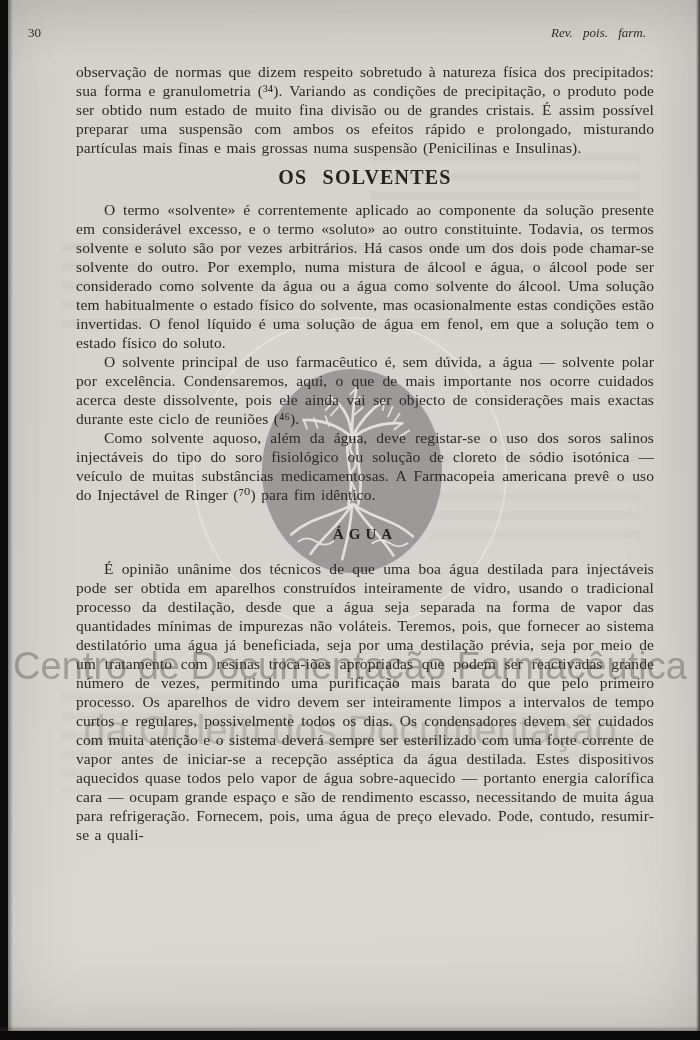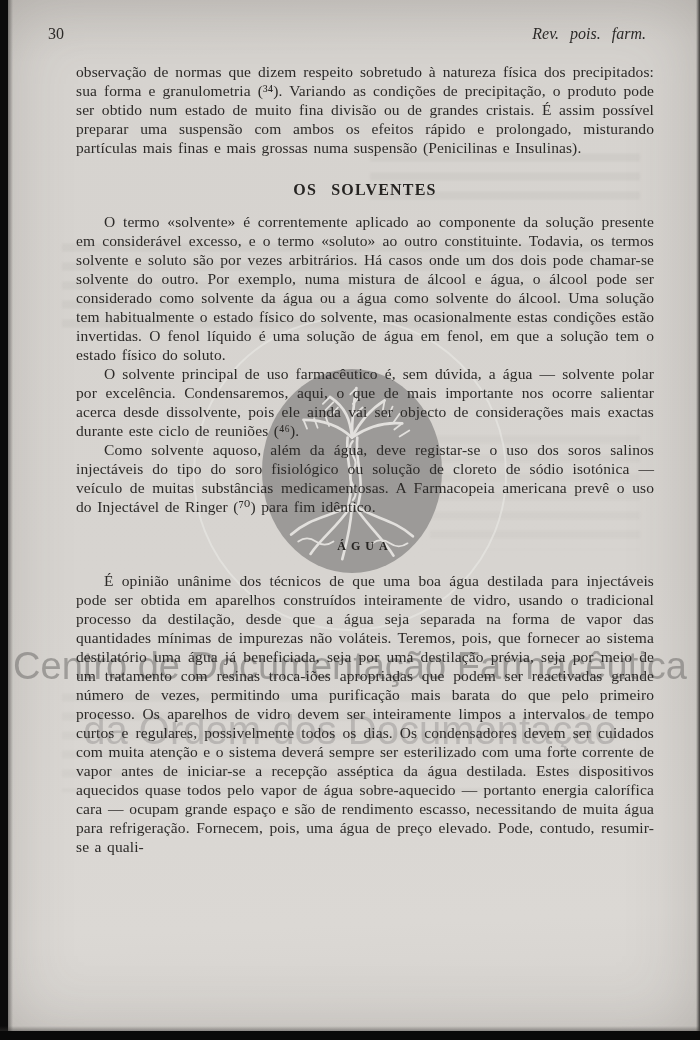--- a/index.html
+++ b/index.html
@@ -48,37 +48,37 @@
   .wm{
     position:absolute;z-index:3;font-family:"Liberation Sans","DejaVu Sans",sans-serif;
     white-space:nowrap;text-align:center;left:0;width:700px;
   }
   .wm1{top:645px;font-size:38px;color:rgba(112,110,108,.55);}
   .wm2{top:708px;font-size:40px;color:rgba(118,116,114,.33);}
   
   .page-head{
     position:absolute;left:28px;right:54px;top:25px;z-index:4;
     display:flex;justify-content:space-between;align-items:baseline;
-    color:#2c2a28;font-size:16px;margin-left:20px;
+    color:#2c2a28;font-size:13px;
   }
   .journal{font-style:italic;word-spacing:7px;}
   
   .body-text{
     position:absolute;left:76px;top:62px;width:578px;z-index:4;
     color:#2c2a28;font-size:15.5px;line-height:19px;
     text-align:justify;word-spacing:1.5px;letter-spacing:.1px;
   }
   .body-text p{margin:0;text-indent:28px;}
   .body-text p.noindent{text-indent:0;}
   h2.sect{
-    margin:23px 0 13px;text-align:center;text-indent:0;
-    font-size:16px;font-weight:bold;color:#262422;
+    margin:11px 0 13px;text-align:center;text-indent:0;
+    font-size:20px;font-weight:bold;color:#262422;
   }
   h2.solventes{word-spacing:9px;letter-spacing:1.2px;}
-  h2.agua{letter-spacing:5px;word-spacing:0;margin:21px 0 15px;font-size:12px;}
+  h2.agua{letter-spacing:5px;word-spacing:0;margin:21px 0 15px;font-size:15px;}
 </style>
 </head>
 <body>
 
 <div class="scan">
 
   <div class="bleed bleed-lines b1"></div>
   <div class="bleed bleed-lines b2"></div>
   <div class="bleed bleed-lines b3"></div>
   <div class="bleed bleed-lines b4"></div>
@@ -120,21 +120,21 @@
   <div class="page-head">
     <span>30</span>
     <span class="journal">Rev. pois. farm.</span>
   </div>
 
   <div class="body-text">
     <p class="noindent">observação de normas que dizem respeito sobretudo à natureza física dos precipitados: sua forma e granulometria (³⁴). Variando as condições de precipitação, o produto pode ser obtido num estado de muito fina divisão ou de grandes cristais. É assim possível preparar uma suspensão com ambos os efeitos rápido e prolongado, misturando partículas mais finas e mais grossas numa suspensão (Penicilinas e Insulinas).</p>
 
     <h2 class="sect solventes">OS SOLVENTES</h2>
     <p>O termo «solvente» é correntemente aplicado ao componente da solução presente em considerável excesso, e o termo «soluto» ao outro constituinte. Todavia, os termos solvente e soluto são por vezes arbitrários. Há casos onde um dos dois pode chamar-se solvente do outro. Por exemplo, numa mistura de álcool e água, o álcool pode ser considerado como solvente da água ou a água como solvente do álcool. Uma solução tem habitualmente o estado físico do solvente, mas ocasionalmente estas condições estão invertidas. O fenol líquido é uma solução de água em fenol, em que a solução tem o estado físico do soluto.</p>
-    <p>O solvente principal de uso farmacêutico é, sem dúvida, a água — solvente polar por excelência. Condensaremos, aqui, o que de mais importante nos ocorre salientar acerca desde dissolvente, pois ele ainda vai ser objecto de considerações mais exactas durante este ciclo de reuniões (⁴⁶).</p>
+    <p>O solvente principal de uso farmacêutico é, sem dúvida, a água — solvente polar por excelência. Condensaremos, aqui, o que de mais importante nos ocorre cuidados acerca deste dissolvente, pois ele ainda vai ser objecto de considerações mais exactas durante este ciclo de reuniões (⁴⁶).</p>
     <p>Como solvente aquoso, além da água, deve registar-se o uso dos soros salinos injectáveis do tipo do soro fisiológico ou solução de cloreto de sódio isotónica — veículo de muitas substâncias medicamentosas. A Farmacopeia americana prevê o uso do Injectável de Ringer (⁷⁰) para fim idêntico.</p>
 
     <h2 class="sect agua">ÁGUA</h2>
     <p>É opinião unânime dos técnicos de que uma boa água destilada para injectáveis pode ser obtida em aparelhos construídos inteiramente de vidro, usando o tradicional processo da destilação, desde que a água seja separada na forma de vapor das quantidades mínimas de impurezas não voláteis. Teremos, pois, que fornecer ao sistema destilatório uma água já beneficiada, seja por uma destilação prévia, seja por meio de um tratamento com resinas troca-iões apropriadas que podem ser reactivadas grande número de vezes, permitindo uma purificação mais barata do que pelo primeiro processo. Os aparelhos de vidro devem ser inteiramente limpos a intervalos de tempo curtos e regulares, possivelmente todos os dias. Os condensadores devem ser cuidados com muita atenção e o sistema deverá sempre ser esterilizado com uma forte corrente de vapor antes de iniciar-se a recepção asséptica da água destilada. Estes dispositivos aquecidos quase todos pelo vapor de água sobre-aquecido — portanto energia calorífica cara — ocupam grande espaço e são de rendimento escasso, necessitando de muita água para refrigeração. Fornecem, pois, uma água de preço elevado. Pode, contudo, resumir-se a quali-</p>
   </div>
 
   <div class="edge-left"></div>
   <div class="edge-left-soft"></div>
   <div class="edge-right"></div>
   <div class="edge-bottom-soft"></div>

